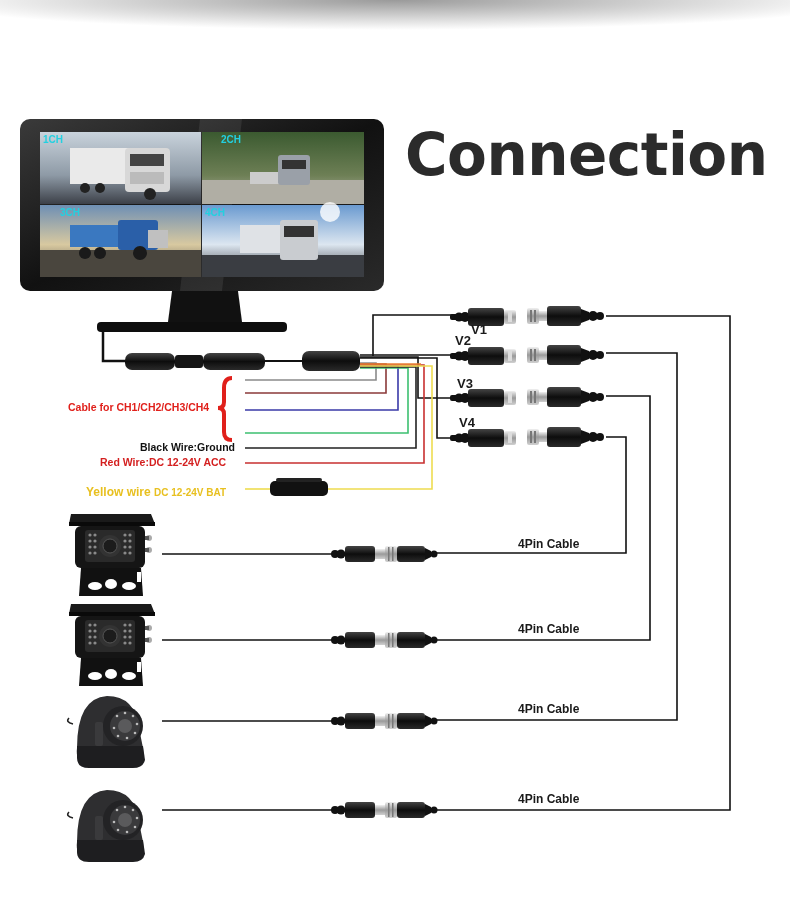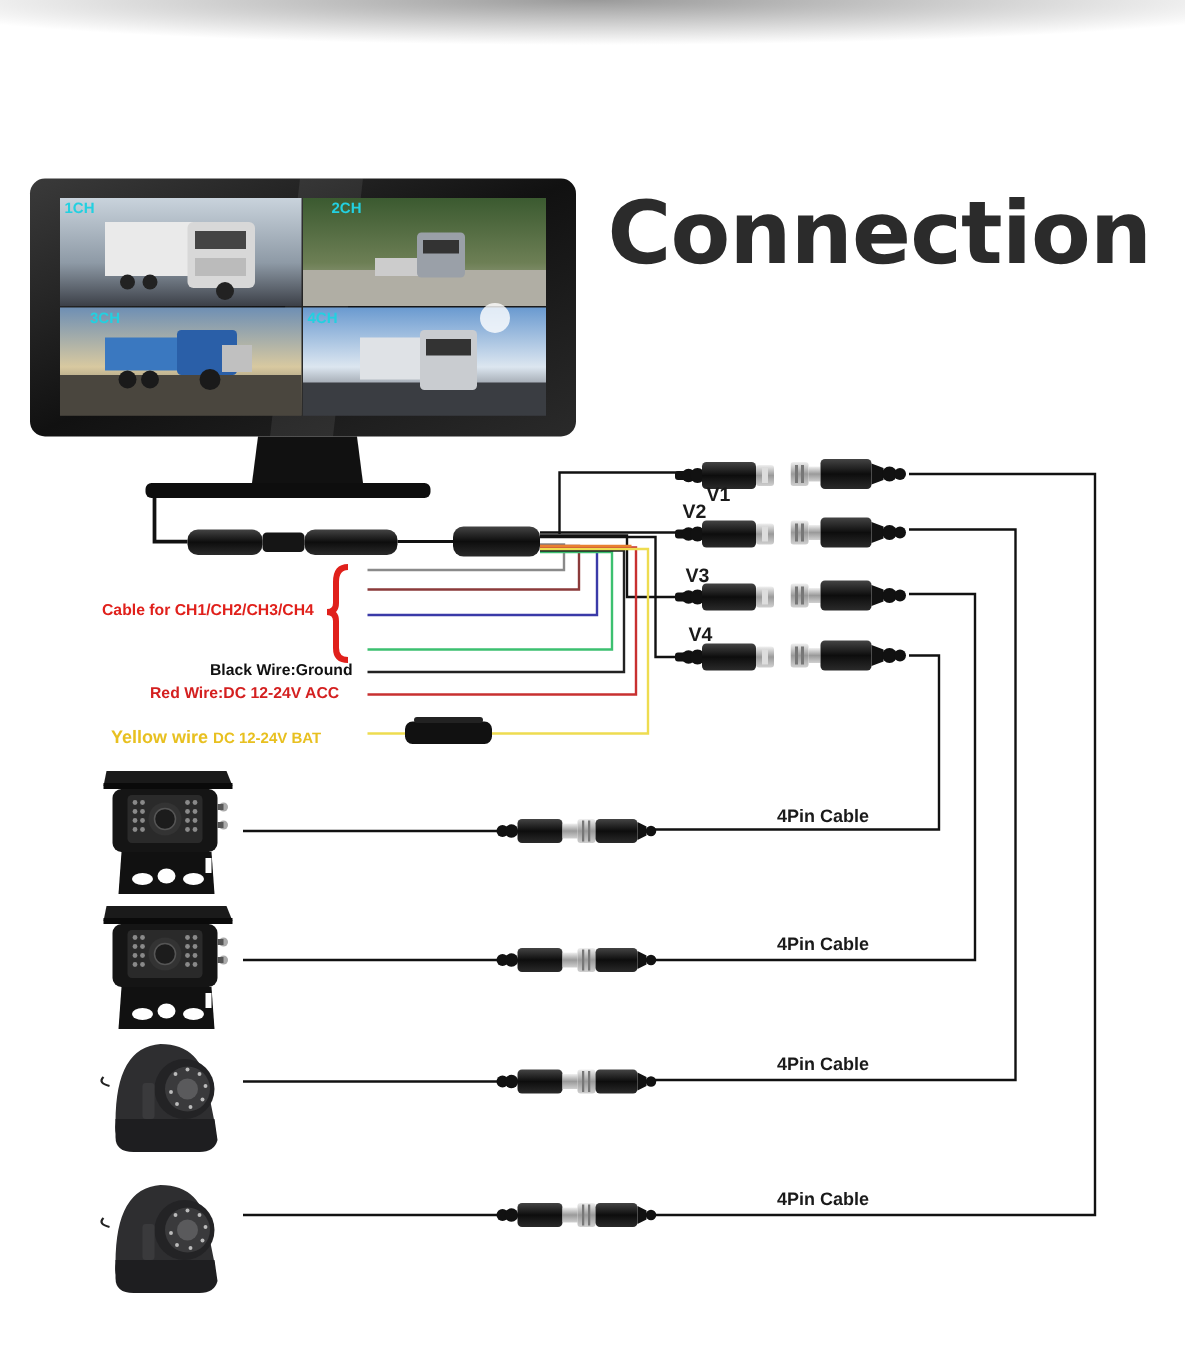--- a/index.html
+++ b/index.html
@@ -269,20 +269,20 @@
 <div class="lbl ch-label" style="left:205px;top:207px;">4CH</div>
 
 <div class="lbl vlabel" style="left:471px;top:292px;margin-top:30px;">V1</div>
 <div class="lbl vlabel" style="left:455px;top:333px;">V2</div>
 <div class="lbl vlabel" style="left:457px;top:376px;">V3</div>
 <div class="lbl vlabel" style="left:459px;top:415px;">V4</div>
 
 <div class="lbl" style="left:68px;top:401px;font-size:10.5px;color:#e0201b;">Cable for CH1/CH2/CH3/CH4</div>
 <div class="lbl" style="left:140px;top:441px;font-size:10.5px;color:#111;">Black Wire:Ground</div>
 <div class="lbl" style="left:100px;top:456px;font-size:10.5px;color:#d42020;">Red Wire:DC 12-24V ACC</div>
-<div class="lbl" style="left:74px;top:482px;color:#e8c020;">
+<div class="lbl" style="left:86px;top:482px;color:#e8c020;">
   <span style="font-size:12px;">Yellow wire </span><span style="font-size:10px;">DC 12-24V BAT</span>
 </div>
 
 <div class="lbl cable-label" style="left:518px;top:537px;">4Pin Cable</div>
 <div class="lbl cable-label" style="left:518px;top:622px;">4Pin Cable</div>
 <div class="lbl cable-label" style="left:518px;top:702px;">4Pin Cable</div>
 <div class="lbl cable-label" style="left:518px;top:792px;">4Pin Cable</div>
 
 </body></html>

